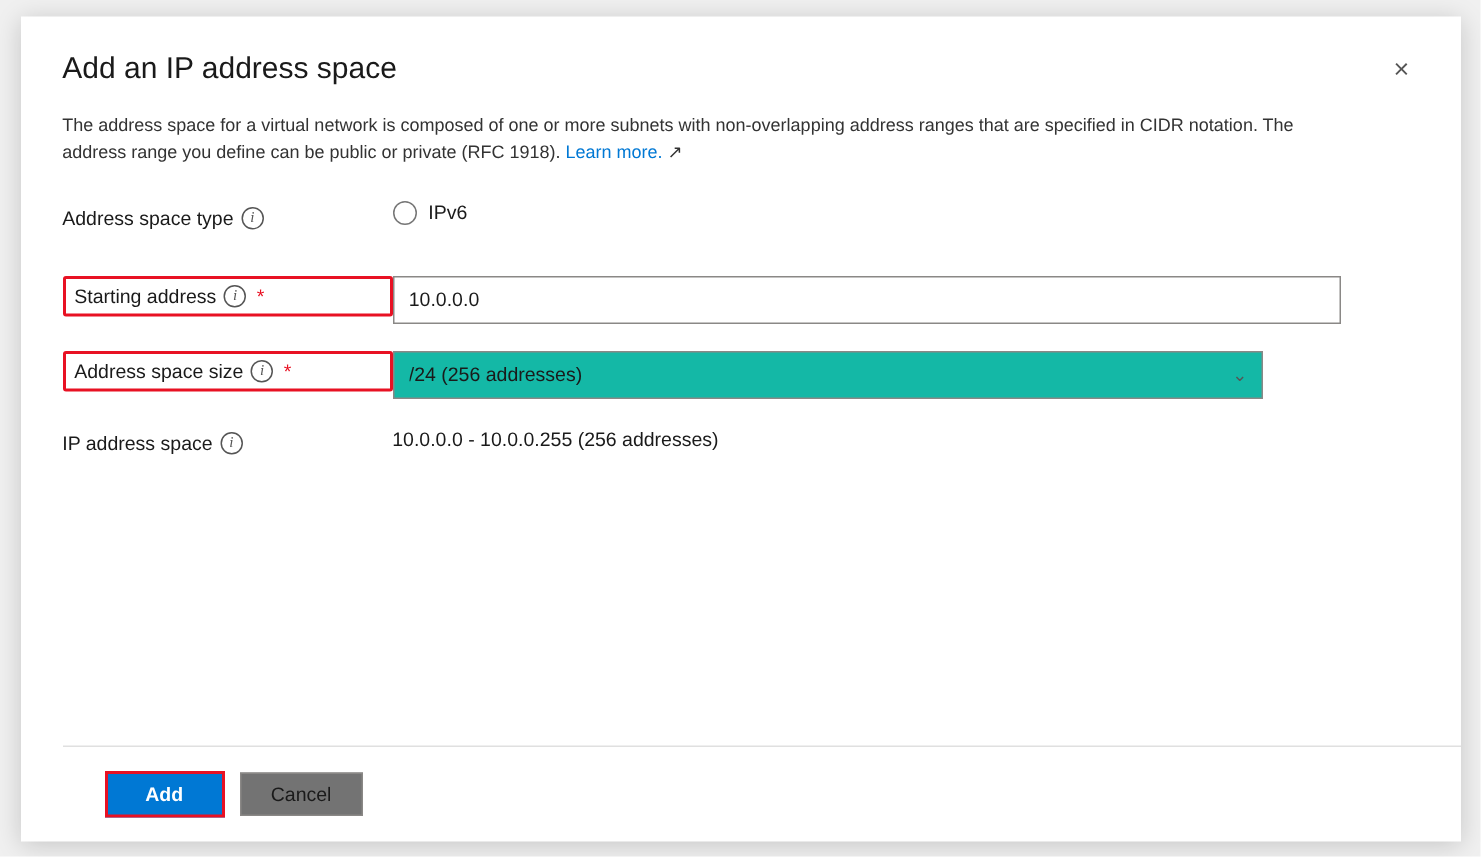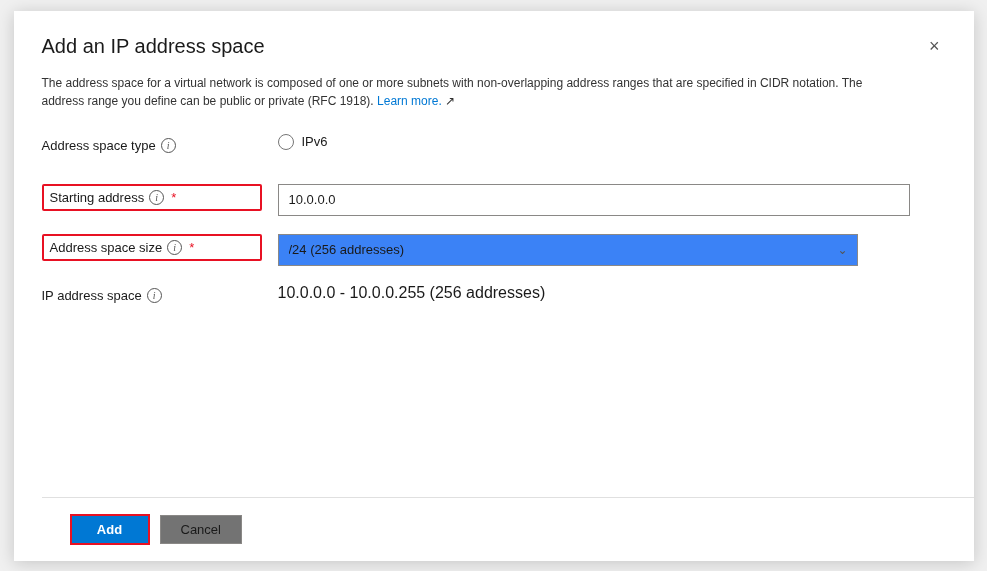--- a/index.html
+++ b/index.html
@@ -48,21 +48,20 @@
     }
     .description a {
       color: #0078d4;
       text-decoration: none;
     }
     .form-row {
       display: flex;
       align-items: flex-start;
       margin-bottom: 18px;
       min-height: 32px;
-      gap: 16px;
     }
     .form-label {
       width: 220px;
       font-size: 13px;
       color: #1a1a1a;
       display: flex;
       align-items: center;
       gap: 5px;
       padding-top: 4px;
       flex-shrink: 0;
@@ -129,35 +128,35 @@
     }
     .select-input {
       width: 100%;
       height: 32px;
       border: 1px solid #8a8886;
       padding: 0 32px 0 10px;
       font-size: 13px;
       color: #1a1a1a;
       appearance: none;
       -webkit-appearance: none;
-      background: #3b82f6;
+      background: #14b8a6;
       cursor: pointer;
       outline: none;
     }
     .chevron-icon {
       position: absolute;
       right: 10px;
       top: 50%;
       transform: translateY(-50%);
       pointer-events: none;
       font-size: 12px;
       color: #555;
     }
     .static-value {
-      font-size: 16px;
+      font-size: 13px;
       color: #1a1a1a;
       padding-top: 6px;
     }
     .dialog-footer {
       position: absolute;
       bottom: 0;
       left: 0;
       right: 0;
       border-top: 1px solid #e0e0e0;
       padding: 16px 28px;

